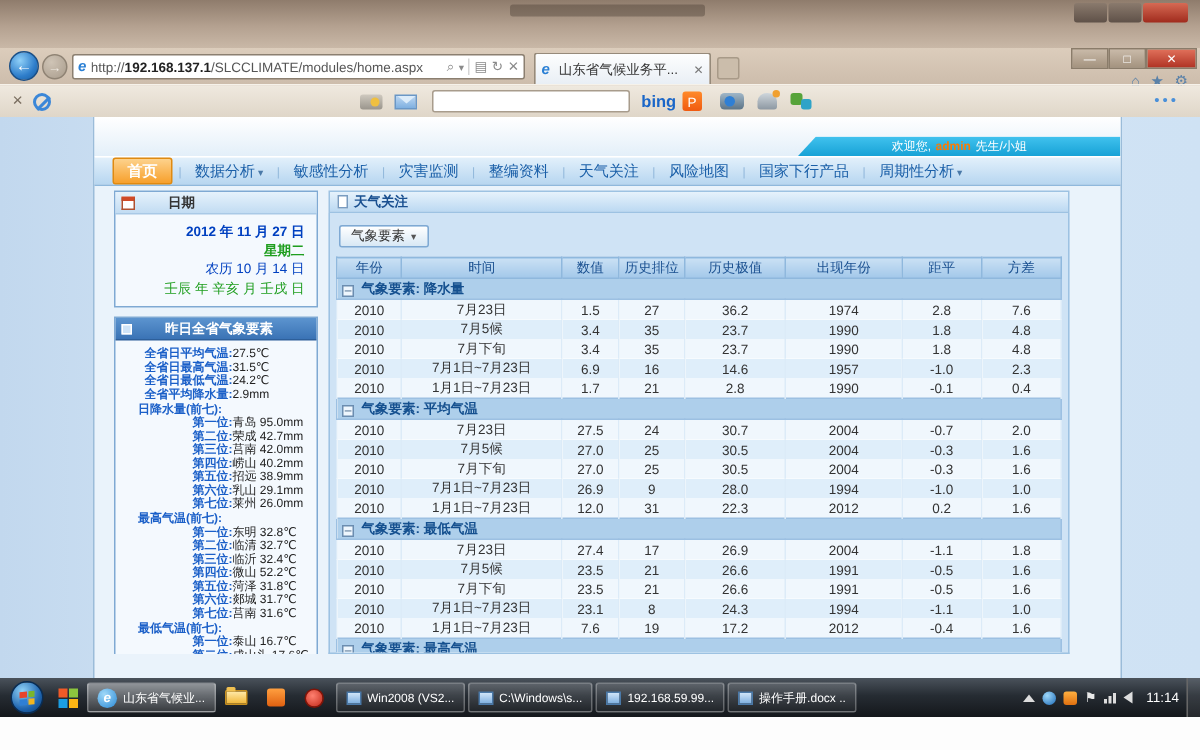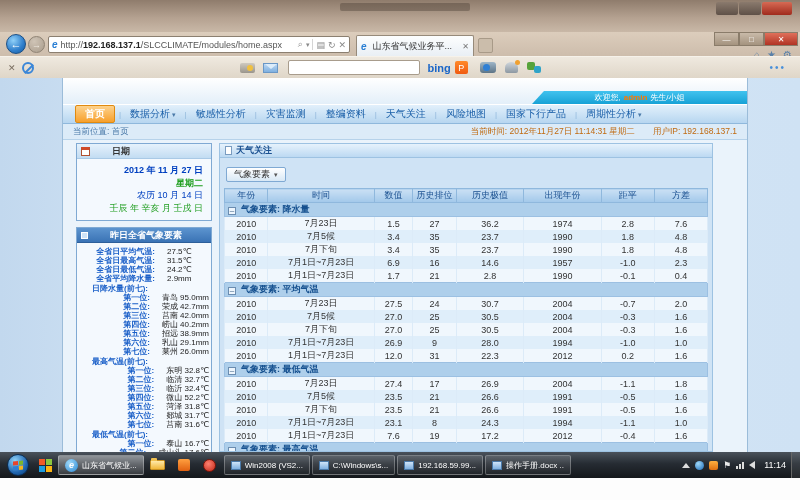--- a/index.html
+++ b/index.html
@@ -84,21 +84,21 @@
   .date-body{text-align:right;padding:5px 8px 6px 4px;font-size:9px;line-height:12.5px;}
   .date-line{color:#0040c0;font-weight:bold;}
   .weekday{color:#1f9e1f;font-weight:bold;}
   .lunar{color:#0040c0;}
   .ganzhi{color:#1f9e1f;}
   .panel-head.dark{background:linear-gradient(#5c94cf,#3a73b5);color:#fff;border-bottom:1px solid #2d5f9a;}
   .panel-head.dark .sq{width:7px;height:7px;background:#cfe4f8;border:1px solid #fff;}
   .wx-body{padding:4px 2px 6px 2px;font-size:8px;line-height:9px;}
   .kv{display:flex;align-items:baseline;}
   .kv .k{width:76px;text-align:right;color:#1a5fc8;font-weight:bold;white-space:nowrap;}
-  .kv .v{margin-left:12px;color:#222;white-space:nowrap;}
+  .kv .v{margin-left:0;color:#222;white-space:nowrap;}
   .rank-title{color:#1a5fc8;font-weight:bold;padding-left:13px;margin-top:1px;}
 
   
   .main{position:absolute;left:156px;top:3px;width:494px;height:309px;}
   .main-head{height:15px;background:linear-gradient(#e6f2fc,#bcd9f2);border:1px solid #9dc2e2;display:flex;align-items:center;gap:4px;font-size:9px;font-weight:bold;color:#1a5090;padding:0 5px;}
   .doc-icon{width:7px;height:9px;background:#fff;border:1px solid #7a9cc0;}
   .main-body{border:1px solid #9dc2e2;border-top:none;background:#cfe3f5;padding:5px 4px 0 4px;height:294px;overflow:hidden;}
   .element-btn{display:inline-flex;align-items:center;gap:4px;height:15px;padding:0 7px;background:linear-gradient(#ffffff,#d8e8f5);border:1px solid #7fa9d3;border-radius:2px;font-size:9px;color:#333;margin:1px 0 6px 2px;}
   .element-btn .nav-arrow{font-size:7px;color:#555;}
   table.wx{width:100%;border-collapse:collapse;font-size:9px;table-layout:fixed;background:#fff;}
@@ -241,27 +241,20 @@
           <span class="nav-sep">|</span>
           <span class="nav-item">天气关注</span>
           <span class="nav-sep">|</span>
           <span class="nav-item">风险地图</span>
           <span class="nav-sep">|</span>
           <span class="nav-item">国家下行产品</span>
           <span class="nav-sep">|</span>
           <span class="nav-item">周期性分析<span class="nav-arrow"> ▾</span></span>
         </div>
 
-      <div class="crumbbar">
-        <span>当前位置: 首页</span>
-        <span class="crumb-right">
-          <span>当前时间: 2012年11月27日 11:14:31 星期二</span>
-          <span>用户IP: 192.168.137.1</span>
-        </span>
-      </div>
 
       <div class="content">
 
         <div class="sidebar">
           <div class="panel">
             <div class="panel-head">
               <span class="cal-icon"></span>
               <span>日期</span>
             </div>
             <div class="date-body">

